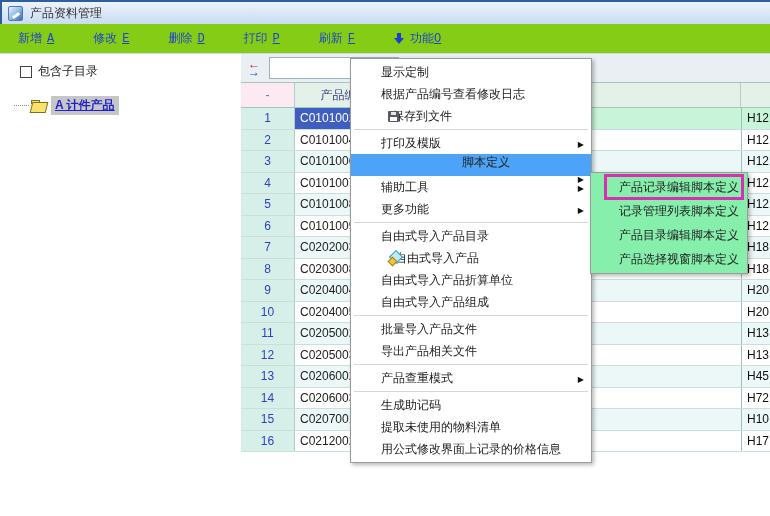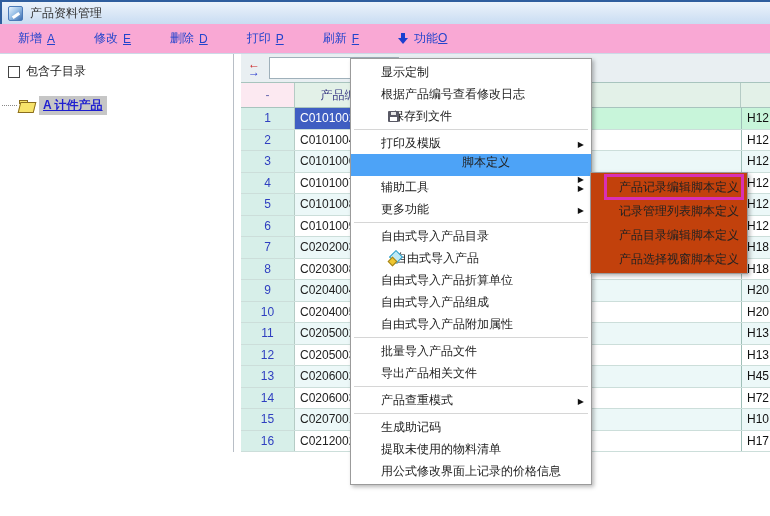--- a/index.html
+++ b/index.html
@@ -9,31 +9,31 @@
 
   
   .titlebar { height:24px; display:flex; align-items:center; gap:7px; padding-left:6px;
     background:linear-gradient(#ecf3fb,#c9dcf2); border-top:2px solid #2f5e9e; border-left:2px solid #2f5e9e; }
   .app-icon { width:15px; height:15px; border:1px solid #4a7ab8; border-radius:2px;
     background:linear-gradient(135deg,#e8f2fc 0%,#9cc2e8 45%,#3a6cb0 100%); position:relative; }
   .app-icon::after { content:""; position:absolute; left:3px; top:7px; width:8px; height:3px; background:#fff; transform:rotate(-35deg); }
   .title-text { color:#303030; }
 
   
-  .toolbar { height:30px; display:flex; align-items:center; background:#f9a8d4; border-bottom:1px solid #ccd9e6; }
+  .toolbar { height:30px; display:flex; align-items:center; background:#84cc16; border-bottom:1px solid #ccd9e6;font-family:Liberation Mono, monospace; }
   .tb-item { color:#2244cc; margin-left:39px; cursor:default; white-space:nowrap; display:flex; align-items:center; gap:5px; }
   .tb-item:first-child { margin-left:18px; }
   .tb-item u { text-decoration:underline; }
   .down-arrow-icon { position:relative; width:11px; height:12px; display:inline-block; }
   .down-arrow-icon::before { content:""; position:absolute; left:3px; top:0; width:4px; height:6px; background:#1a3fd0; }
   .down-arrow-icon::after { content:""; position:absolute; left:0; top:5px; border-left:5.5px solid transparent; border-right:5.5px solid transparent; border-top:6px solid #1a3fd0; }
 
   
   .content { position:absolute; top:54px; left:0; right:0; bottom:0; }
-  .sidebar { position:absolute; left:0; top:0; width:234px; height:100%; background:#fff; border-right:1px solid #b8bec6; }
+  .sidebar { position:absolute; left:12px; top:0; width:234px; height:100%; background:#fff; border-right:1px solid #b8bec6; }
   .chk-row { display:flex; align-items:center; gap:6px; margin:9px 0 0 8px; }
   .checkbox { width:12px; height:12px; border:1px solid #444; background:#fff; }
   .tree-item { display:flex; align-items:center; margin:16px 0 0 2px; }
   .tree-dots { width:15px; height:0; border-bottom:1px dotted #888; }
   .open-folder-icon { width:15px; height:11px; position:relative; margin:0 5px 0 2px; }
   .open-folder-icon::before { content:""; position:absolute; left:0; top:0; width:7px; height:3px; background:#f7e36a; border:1px solid #8a6d1f; border-bottom:none; }
   .open-folder-icon::after { content:""; position:absolute; left:0; top:2px; width:14px; height:9px; background:#f7e36a; border:1px solid #8a6d1f; transform:skewX(-14deg); }
   .tree-label { color:#1f1fd0; font-weight:bold; background:#c6c6c6; padding:1px 4px;text-decoration:underline; }
 
   
@@ -71,21 +71,21 @@
   .mi-arrow::after { content:"▶"; font-size:8px; color:#111; }
   .pencil-icon::before { content:"✎"; font-size:14px; color:#222; }
   .save-icon { width:11px; height:11px; background:#5a5a66; border-radius:1px; position:relative; display:block; }
   .save-icon::before { content:""; position:absolute; top:1px; left:3px; width:5px; height:3px; background:#e8e8e8; }
   .save-icon::after { content:""; position:absolute; bottom:1px; left:2px; width:7px; height:4px; background:#fff; }
   .paint-icon { width:14px; height:14px; position:relative; display:block; }
   .paint-icon::before { content:""; position:absolute; left:3px; top:1px; width:8px; height:8px; background:#bfeaf5; border:1px solid #2a9cc8; transform:rotate(45deg); }
   .paint-icon::after { content:""; position:absolute; left:1px; top:7px; width:5px; height:5px; background:#f0c830; border:1px solid #a08020; transform:rotate(45deg); }
 
   
-  .submenu { position:absolute; left:590px; top:172px; width:158px; background:#c2410c; border:1px solid #9b9b9b;
+  .submenu { position:absolute; left:590px; top:172px; width:158px; background:#86efac; border:1px solid #9b9b9b;
     box-shadow:2px 2px 4px rgba(0,0,0,0.28); padding:2px 0; z-index:11; }
   .submenu .menu-item { height:24px; padding-left:28px; }
   .annotation-box { position:absolute; left:13px; right:3px; top:-1px; bottom:-1px; border:3px solid #d92fb4; pointer-events:none; }
 </style>
 </head>
 <body>
 
 <div class="window">
 
   <div class="titlebar">
@@ -285,23 +285,20 @@
       <div class="menu-item">
         <div class="mi-icon paint-icon"></div>
         <span>自由式导入产品</span>
       </div>
       <div class="menu-item">
         <span>自由式导入产品折算单位</span>
       </div>
       <div class="menu-item">
         <span>自由式导入产品组成</span>
       </div>
-      <div class="menu-item">
-        <span>自由式导入产品附加属性</span>
-      </div>
       <div class="menu-sep"></div>
       <div class="menu-item">
         <span>批量导入产品文件</span>
       </div>
       <div class="menu-item">
         <span>导出产品相关文件</span>
       </div>
       <div class="menu-sep"></div>
       <div class="menu-item">
         <span>产品查重模式</span>

